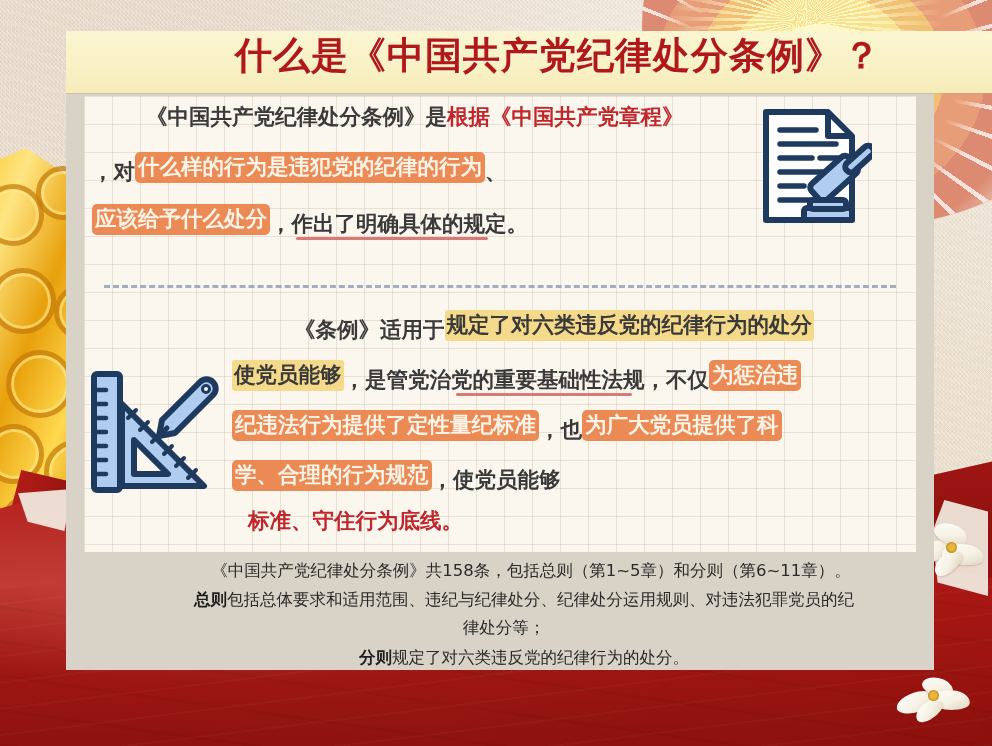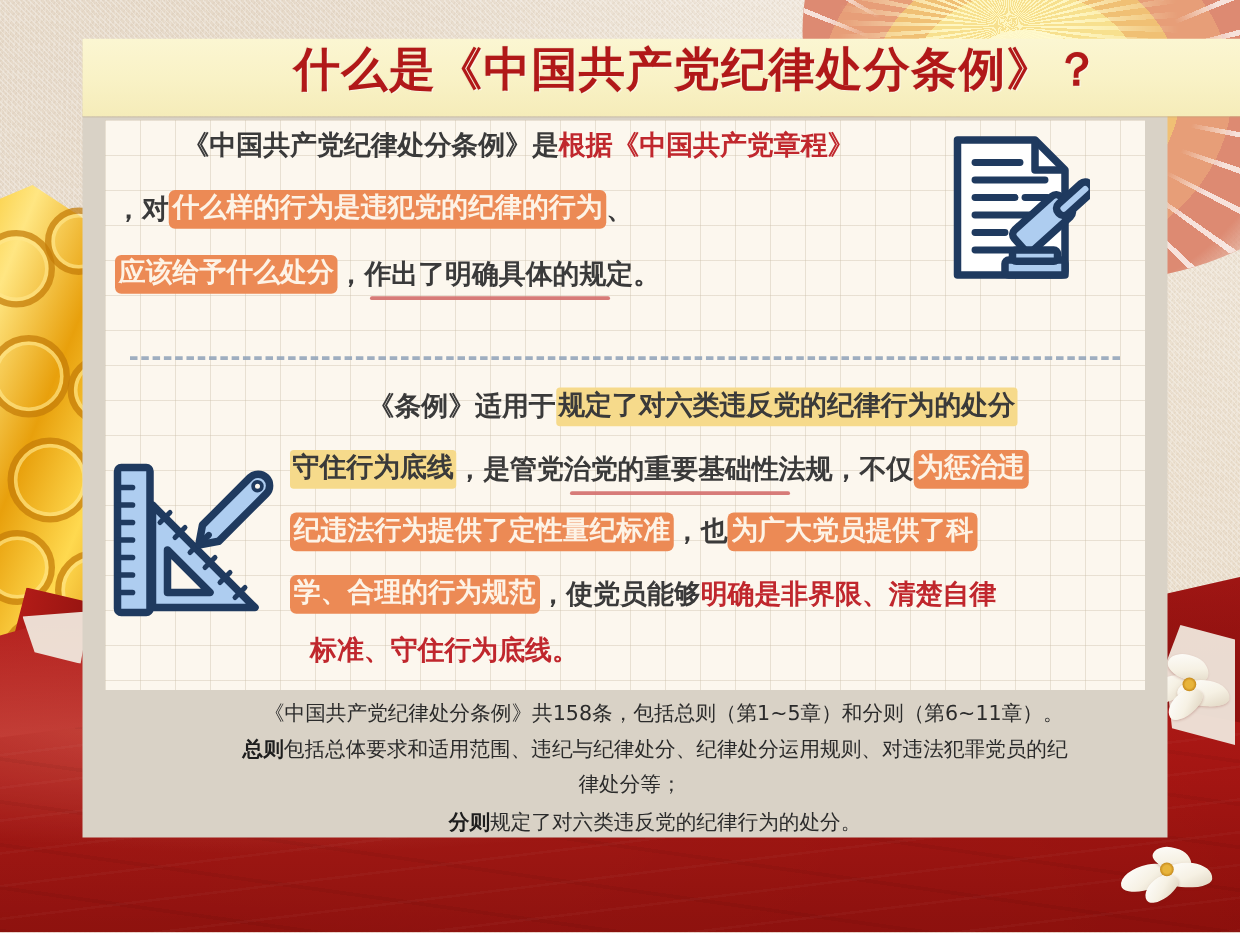--- a/index.html
+++ b/index.html
@@ -148,21 +148,21 @@
       linear-gradient(to bottom, rgba(203,190,168,.40) 1px, rgba(0,0,0,0) 1px);
     background-size:28px 28px;
     z-index:4;overflow:hidden;
   }
 
   .note-text{
     position:absolute;
     font-family:"DejaVu Sans","Liberation Sans",sans-serif;
     font-size:21.5px;line-height:1;color:#3b3b3b;white-space:nowrap;
   }
-  .ln{position:absolute;white-space:nowrap;display:flex;align-items:center;}
+  .ln{position:absolute;white-space:nowrap;display:flex;align-items:flex-end;}
   .seg{display:inline-block;white-space:nowrap;}
   .plain{color:#3a3a3a;font-weight:700;}
   .red{color:#c0272d;font-weight:700;}
   .hl-orange{
     background:#ec8a55;color:#fdf3e6;font-weight:700;
     border-radius:5px;padding:4px 3px 5px;
     box-shadow:0 0 0 0 rgba(0,0,0,0);
   }
   .hl-yellow{
     background:#f6da8b;color:#3a3a3a;font-weight:700;
@@ -290,36 +290,35 @@
   </div>
 
   <div id="divider"></div>
 
   <div class="ln note-text" style="left:210px;top:214px;">
     <span class="seg plain">《条例》适用于</span>
     <span class="seg hl-yellow">规定了对六类违反党的纪律行为的处分</span>
   </div>
 
   <div class="ln note-text" style="left:148px;top:264px;">
-    <span class="seg hl-yellow">守住行为底线</span>
+    <span class="seg hl-yellow">使党员能够</span>
     <span class="seg plain">，是管党治党的重要基础性法规，不仅</span>
     <span class="seg hl-orange">为惩治违</span>
   </div>
   <div class="uline" style="left:372px;top:297px;width:176px;"></div>
 
   <div class="ln note-text" style="left:148px;top:314px;">
     <span class="seg hl-orange">纪违法行为提供了定性量纪标准</span>
     <span class="seg plain">，也</span>
     <span class="seg hl-orange">为广大党员提供了科</span>
   </div>
 
   <div class="ln note-text" style="left:148px;top:364px;">
     <span class="seg hl-orange">学、合理的行为规范</span>
     <span class="seg plain">，使党员能够</span>
-    <span class="seg red">明确是非界限、清楚自律</span>
   </div>
 
   <div class="ln note-text" style="left:164px;top:414px;">
     <span class="seg red">标准、守住行为底线。</span>
   </div>
 
   <div class="icon-wrap" style="left:4px;top:272px;width:132px;height:132px;">
     <svg width="132" height="132" viewBox="0 0 132 132">
 
       <rect x="6" y="6" width="26" height="116" rx="3" fill="#aecdf0" stroke="#1f3a5f" stroke-width="6"></rect>

